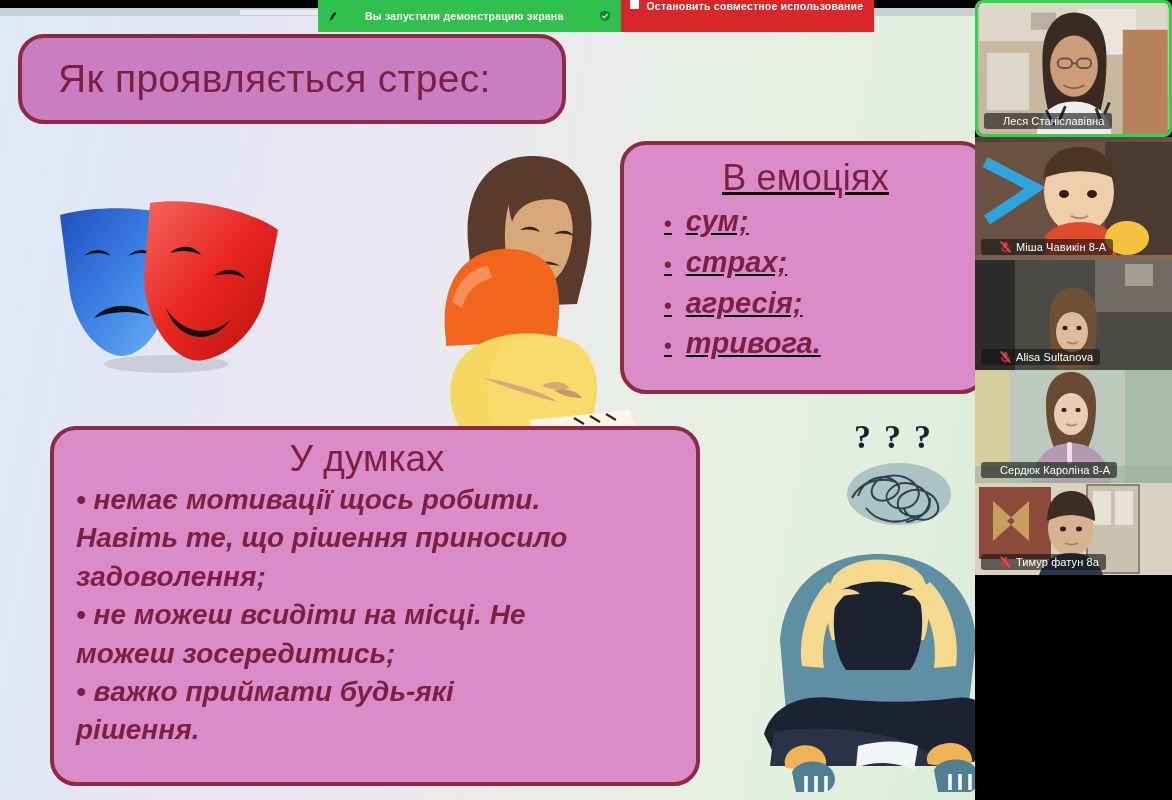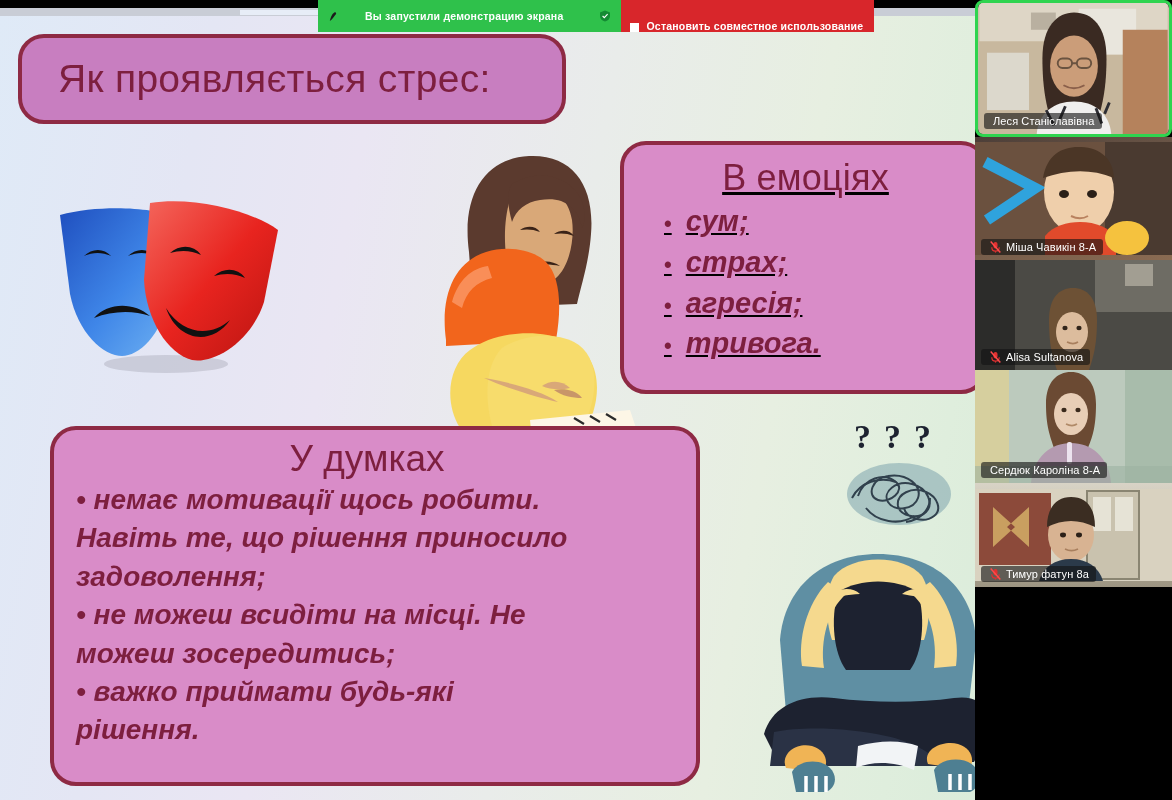--- a/index.html
+++ b/index.html
@@ -11,21 +11,21 @@
          background:linear-gradient(100deg,#dfeaf7 0%,#e4e6f4 18%,#eae6f3 32%,#e9ecea 52%,#e7efe1 70%,#dfeedd 85%,#d7ead8 100%);}
   .sharebar-top{position:absolute;left:0;top:0;width:1063px;height:8px;background:#c9cdd6;}
   .sharebar-top:after{content:"";position:absolute;left:240px;top:2px;width:500px;height:5px;background:#e7edf7;}
 
   
   .sharebar{position:absolute;left:318px;top:0;height:32px;display:flex;align-items:stretch;z-index:40;}
   .share-green{background:#2fc14b;display:flex;align-items:center;gap:8px;padding:0 10px;}
   .share-green .lbl{color:#fff;font-size:10.5px;font-weight:bold;letter-spacing:.2px;white-space:nowrap;padding:0 28px 0 18px;}
   .ico-share{width:11px;height:11px;display:block;}
   .ico-shield{width:12px;height:12px;display:block;}
-  .share-red{background:#d8262b;display:flex;align-items:flex-end;gap:7px;padding:0 11px 0 9px;}
+  .share-red{background:#d8262b;display:flex;align-items:flex-start;gap:7px;padding:0 11px 0 9px;}
   .share-red .lbl{color:#fff;font-size:10.5px;font-weight:bold;letter-spacing:.2px;white-space:nowrap;}
   .stop-sq{width:9px;height:9px;background:#fff;display:block;}
 
   
   .box{position:absolute;background:#c87ec0;border:4px solid #8e2a44;border-radius:26px;box-sizing:border-box;}
   .box-title{left:18px;top:26px;width:548px;height:90px;display:flex;align-items:center;}
   .box-title .t{color:#7d1f3f;font-size:39px;padding-left:36px;letter-spacing:.3px;}
 
   .box-emo{left:620px;top:133px;width:367px;height:253px;background:#d98cc8;padding:6px 0 0 4px;text-decoration:underline;}
   .box-emo .h{color:#7d1f3f;font-size:36px;text-align:center;margin:6px 0 2px 0;letter-spacing:.2px;}
@@ -45,26 +45,26 @@
   .girl{left:424px;top:134px;width:215px;height:300px;}
   .thinker{left:762px;top:408px;width:230px;height:392px;}
 
   
   .rail{position:absolute;right:0;top:0;width:197px;height:800px;background:#000;z-index:30;}
   .tile{position:relative;width:197px;overflow:hidden;background:#16171a;}
   .tile.t1{height:137px;}
   .tile.t2{height:123px;}
   .tile.t3{height:110px;}
   .tile.t4{height:113px;}
-  .tile.t5{height:104px;}
+  .tile.t5{height:92px;}
   .tile-inner{position:absolute;inset:0;overflow:hidden;}
   .tile.active{border:3px solid #2fd44f;border-radius:8px;box-sizing:border-box;}
   .tile.active .tile-inner{border-radius:5px;}
   .namebar{position:absolute;left:6px;bottom:5px;max-width:180px;display:flex;align-items:center;gap:5px;
-           background:rgba(20,20,20,.62);border-radius:3px;padding:2px 7px 2px 9px;z-index:5;}
+           background:rgba(20,20,20,.62);border-radius:3px;padding:2px 7px 2px 19px;z-index:5;}
   .namebar .nm{color:#fff;font-size:11px;white-space:nowrap;letter-spacing:.1px;}
   .mic-off{width:11px;height:12px;display:block;flex:none;}
 
   
   .scene{position:absolute;inset:0;}
   .s1{background:linear-gradient(180deg,#cfc2ae 0%,#c9bca6 40%,#b9ac96 100%);}
   .s2{background:linear-gradient(160deg,#4c3e38 0%,#6e5848 45%,#8a6b52 100%);}
   .s3{background:linear-gradient(180deg,#3a3b38 0%,#56544e 55%,#6c6a62 100%);}
   .s4{background:linear-gradient(180deg,#b9c6bc 0%,#a8b8ac 60%,#8fa192 100%);}
   .s5{background:linear-gradient(180deg,#d8d3c6 0%,#bdb6a4 55%,#9d9582 100%);}

